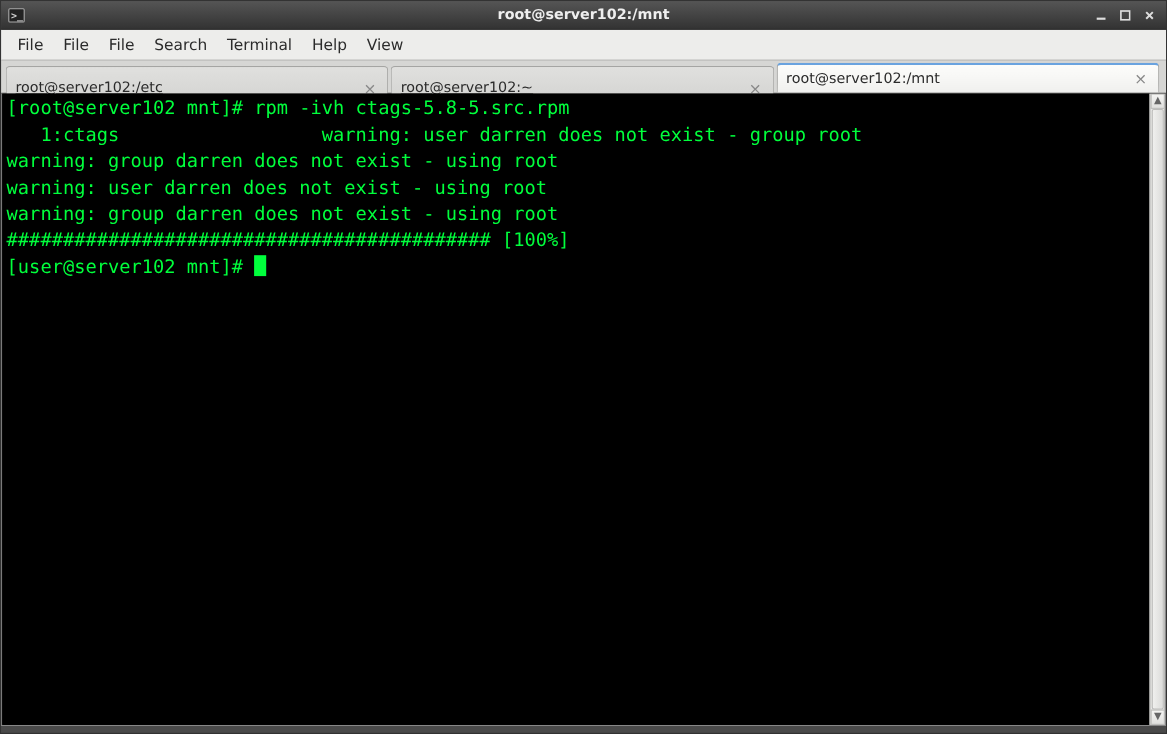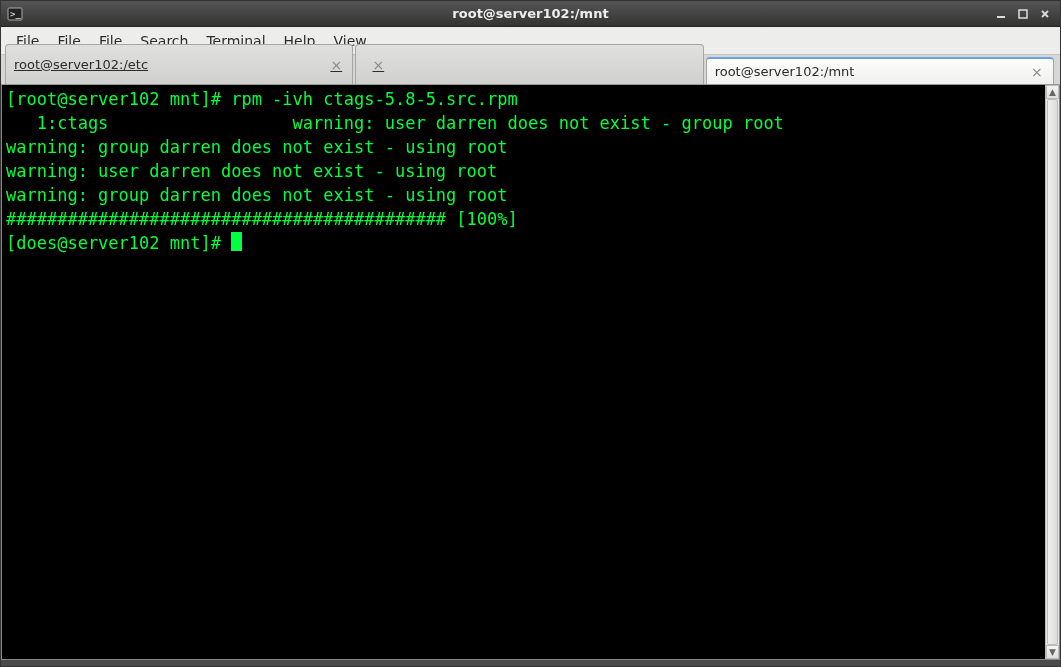--- a/index.html
+++ b/index.html
@@ -94,21 +94,21 @@
     display: flex;
     align-items: center;
     padding: 0 8px;
     cursor: pointer;
     overflow: hidden;
     position: relative;
   }
   .tab.inactive {
     background: linear-gradient(to bottom, #e0e0de 0%, #d0d0ce 100%);
     height: 40px;
-    top: 0;
+    top: 16px;
     text-decoration: underline;
   }
   .tab.active {
     background: linear-gradient(to bottom, #fdfdfb 0%, #f0f0ee 100%);
     border-top: 2px solid #6aa3df;
     height: 27px;
     z-index: 2;
   }
   .tab .tab-label {
     flex: 1;
@@ -228,36 +228,37 @@
     <div class="menu-item">Help</div>
     <div class="menu-item">View</div>
   </div>
 
   <div class="tabbar">
     <div class="tab inactive">
       <span class="tab-label">root@server102:/etc</span>
       <span class="tab-close">×</span>
     </div>
     <div class="tab inactive">
+      <span class="tab-label">root@server102:~</span>
       <span class="tab-close">×</span>
     </div>
     <div class="tab active">
       <span class="tab-label">root@server102:/mnt</span>
       <span class="tab-close">×</span>
     </div>
   </div>
 
   <div class="terminal-wrap">
     <div class="terminal"><span>[root@server102 mnt]# rpm -ivh ctags-5.8-5.src.rpm</span>
 <span>   1:ctags                  warning: user darren does not exist - group root</span>
 <span>warning: group darren does not exist - using root</span>
 <span>warning: user darren does not exist - using root</span>
 <span>warning: group darren does not exist - using root</span>
 <span>########################################### [100%]</span>
-<span>[does@server102 mnt]# </span><span class="cursor-block"></span></div>
+<span>[user@server102 mnt]# </span><span class="cursor-block"></span></div>
     <div class="scrollbar">
       <div class="scroll-btn">▲</div>
       <div class="scroll-track">
         <div class="scroll-thumb"></div>
       </div>
       <div class="scroll-btn">▼</div>
     </div>
   </div>
 
   <div class="statusbar"></div>

